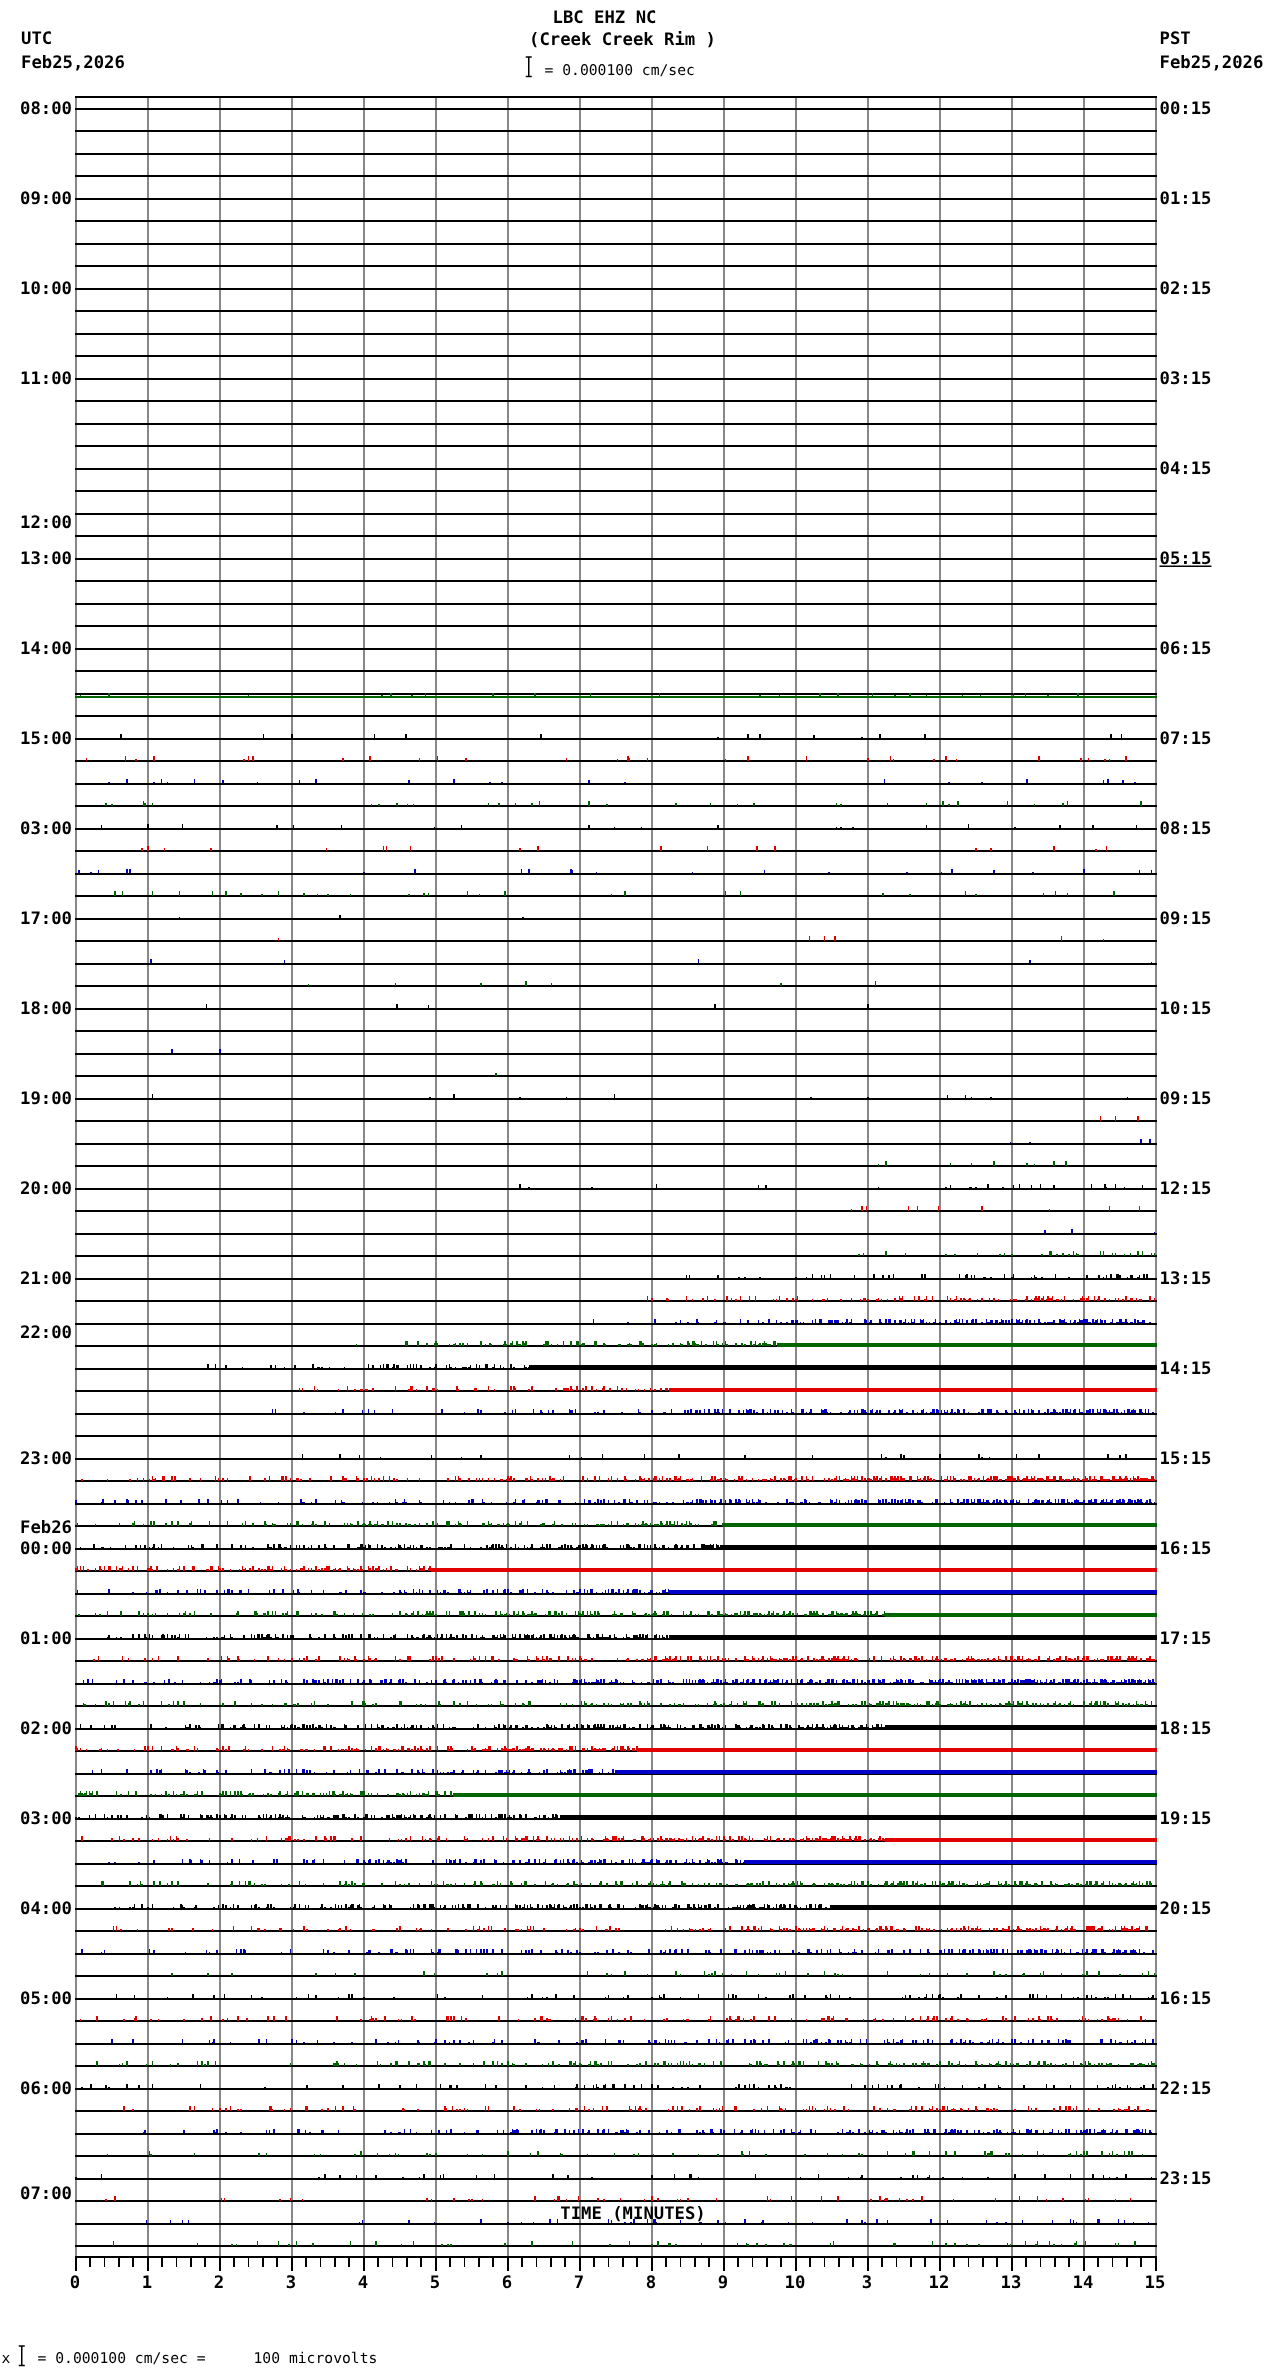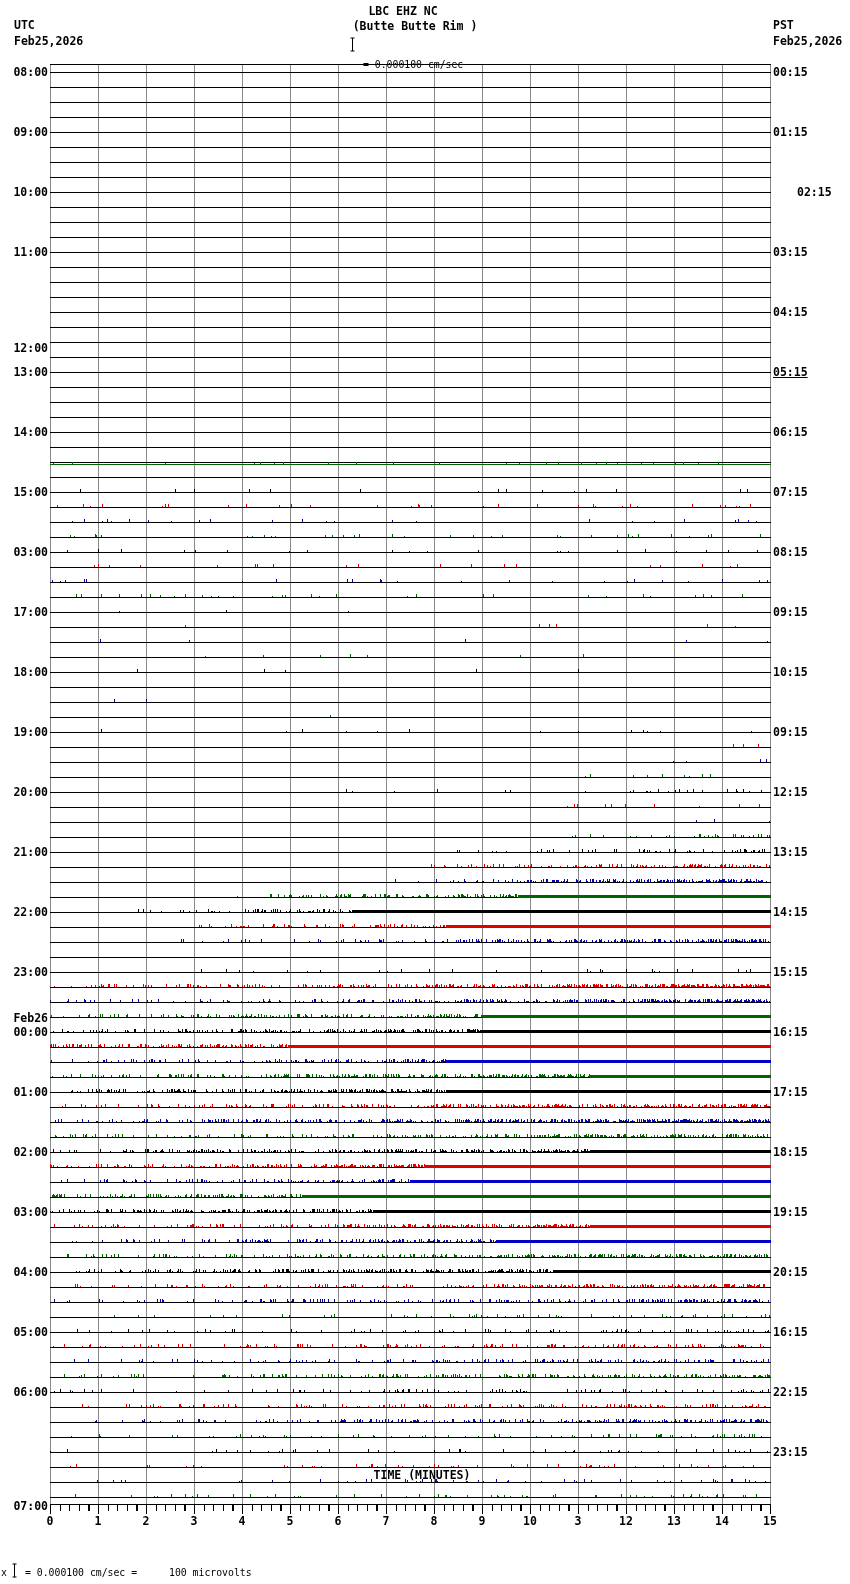--- a/index.html
+++ b/index.html
@@ -488,41 +488,41 @@
     <line x1="741.7" y1="1504" x2="741.7" y2="1511" stroke="#000" stroke-width="1.2" shape-rendering="crispEdges"></line>
     <line x1="751.3" y1="1504" x2="751.3" y2="1511" stroke="#000" stroke-width="1.2" shape-rendering="crispEdges"></line>
     <line x1="760.9" y1="1504" x2="760.9" y2="1511" stroke="#000" stroke-width="1.2" shape-rendering="crispEdges"></line>
     <line x1="770.5" y1="1504" x2="770.5" y2="1514" stroke="#000" stroke-width="1.2" shape-rendering="crispEdges"></line>
   </svg>
 
 <div class="lbl" style="left:14px; top:18px;">UTC</div>
 <div class="lbl" style="left:14px; top:34px;">Feb25,2026</div>
 
 <div class="lbl ctr" style="left:303px; width:200px; top:4px;">LBC EHZ NC</div>
-<div class="lbl ctr" style="left:315px; width:200px; top:19px;">(Butte Butte Rim )</div>
+<div class="lbl ctr" style="left:315px; width:200px; top:19px;">(Creek Creek Rim )</div>
 
 <div>
   <svg class="ibeam" style="left:349px; top:37px;" width="7" height="15">
     <line x1="3.5" y1="1" x2="3.5" y2="14" stroke="#000" stroke-width="1"></line>
     <line x1="1.5" y1="1" x2="5.5" y2="1" stroke="#000" stroke-width="1"></line>
     <line x1="1.5" y1="14" x2="5.5" y2="14" stroke="#000" stroke-width="1"></line>
   </svg>
-  <div class="lbl small" style="left:363px; top:58px;">= 0.000100 cm/sec</div>
+  <div class="lbl small" style="left:363px; top:41px;">= 0.000100 cm/sec</div>
 </div>
 
 <div class="lbl" style="left:773px; top:18px;">PST</div>
 <div class="lbl" style="left:773px; top:34px;">Feb25,2026</div>
 
 <div id="row-labels">
     <div class="lbl lbl-left" style="top: 65px;">08:00</div>
     <div class="lbl lbl-right" style="top: 65px;">00:15</div>
     <div class="lbl lbl-left" style="top: 125px;">09:00</div>
     <div class="lbl lbl-right" style="top: 125px;">01:15</div>
     <div class="lbl lbl-left" style="top: 185px;">10:00</div>
-    <div class="lbl lbl-right" style="top: 185px; margin-left: 24px;">02:15</div>
+    <div class="lbl lbl-right" style="top: 185px;">02:15</div>
     <div class="lbl lbl-left" style="top: 245px;">11:00</div>
     <div class="lbl lbl-right" style="top: 245px;">03:15</div>
     <div class="lbl lbl-left" style="top: 305px; margin-top: 36px;">12:00</div>
     <div class="lbl lbl-right" style="top: 305px;">04:15</div>
     <div class="lbl lbl-left" style="top: 365px;">13:00</div>
     <div class="lbl lbl-right" style="top: 365px; text-decoration: underline;">05:15</div>
     <div class="lbl lbl-left" style="top: 425px;">14:00</div>
     <div class="lbl lbl-right" style="top: 425px;">06:15</div>
     <div class="lbl lbl-left" style="top: 485px;">15:00</div>
     <div class="lbl lbl-right" style="top: 485px;">07:15</div>
@@ -531,39 +531,39 @@
     <div class="lbl lbl-left" style="top: 605px;">17:00</div>
     <div class="lbl lbl-right" style="top: 605px;">09:15</div>
     <div class="lbl lbl-left" style="top: 665px;">18:00</div>
     <div class="lbl lbl-right" style="top: 665px;">10:15</div>
     <div class="lbl lbl-left" style="top: 725px;">19:00</div>
     <div class="lbl lbl-right" style="top: 725px;">09:15</div>
     <div class="lbl lbl-left" style="top: 785px;">20:00</div>
     <div class="lbl lbl-right" style="top: 785px;">12:15</div>
     <div class="lbl lbl-left" style="top: 845px;">21:00</div>
     <div class="lbl lbl-right" style="top: 845px;">13:15</div>
-    <div class="lbl lbl-left" style="top: 905px;">22:00</div>
+    <div class="lbl lbl-left" style="top: 881px;">22:00</div>
     <div class="lbl lbl-right" style="top: 905px;">14:15</div>
     <div class="lbl lbl-left" style="top: 965px;">23:00</div>
     <div class="lbl lbl-right" style="top: 965px;">15:15</div>
     <div class="lbl lbl-left" style="top: 1025px;">00:00</div>
     <div class="lbl lbl-right" style="top: 1025px;">16:15</div>
     <div class="lbl lbl-left" style="top: 1085px;">01:00</div>
     <div class="lbl lbl-right" style="top: 1085px;">17:15</div>
     <div class="lbl lbl-left" style="top: 1145px;">02:00</div>
     <div class="lbl lbl-right" style="top: 1145px;">18:15</div>
     <div class="lbl lbl-left" style="top: 1205px;">03:00</div>
     <div class="lbl lbl-right" style="top: 1205px;">19:15</div>
     <div class="lbl lbl-left" style="top: 1265px;">04:00</div>
     <div class="lbl lbl-right" style="top: 1265px;">20:15</div>
     <div class="lbl lbl-left" style="top: 1325px;">05:00</div>
     <div class="lbl lbl-right" style="top: 1325px;">16:15</div>
     <div class="lbl lbl-left" style="top: 1385px;">06:00</div>
     <div class="lbl lbl-right" style="top: 1385px;">22:15</div>
-    <div class="lbl lbl-left" style="top: 1499px;">07:00</div>
+    <div class="lbl lbl-left" style="top: 1455px;">07:00</div>
     <div class="lbl lbl-right" style="top: 1445px;">23:15</div>
     <div class="lbl lbl-left" style="top: 1011px;">Feb26</div>
   </div>
 
 <div id="tick-labels">
     <div class="tick-lbl" style="left: 38px;">0</div>
     <div class="tick-lbl" style="left: 86px;">1</div>
     <div class="tick-lbl" style="left: 134px;">2</div>
     <div class="tick-lbl" style="left: 182px;">3</div>
     <div class="tick-lbl" style="left: 230px;">4</div>

